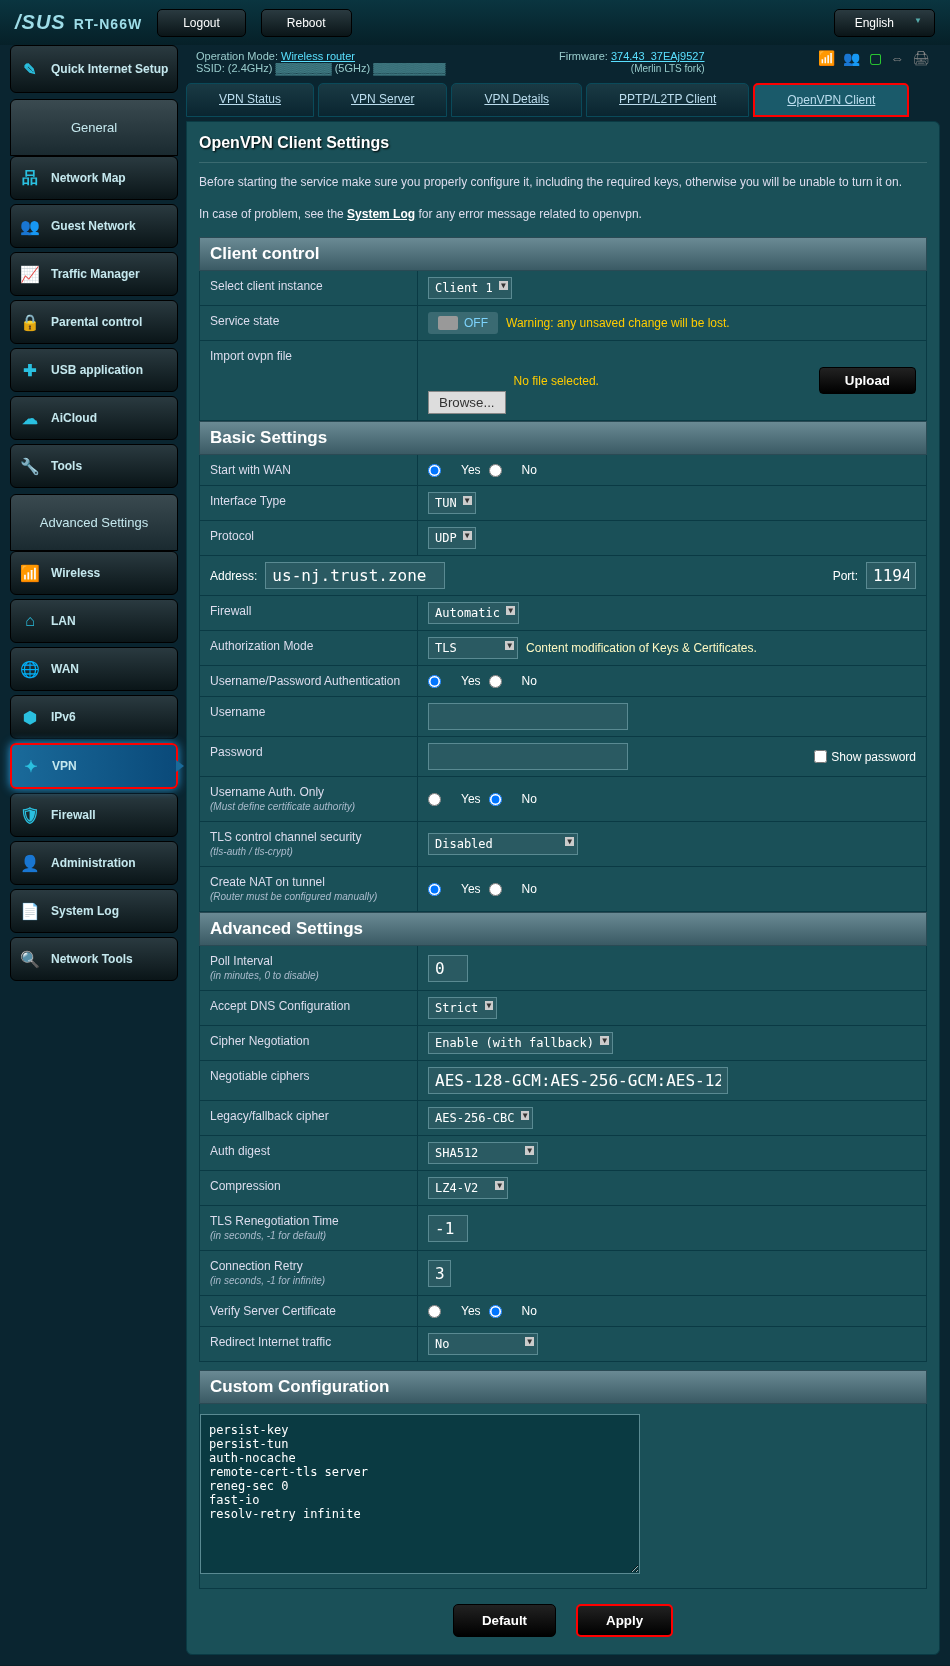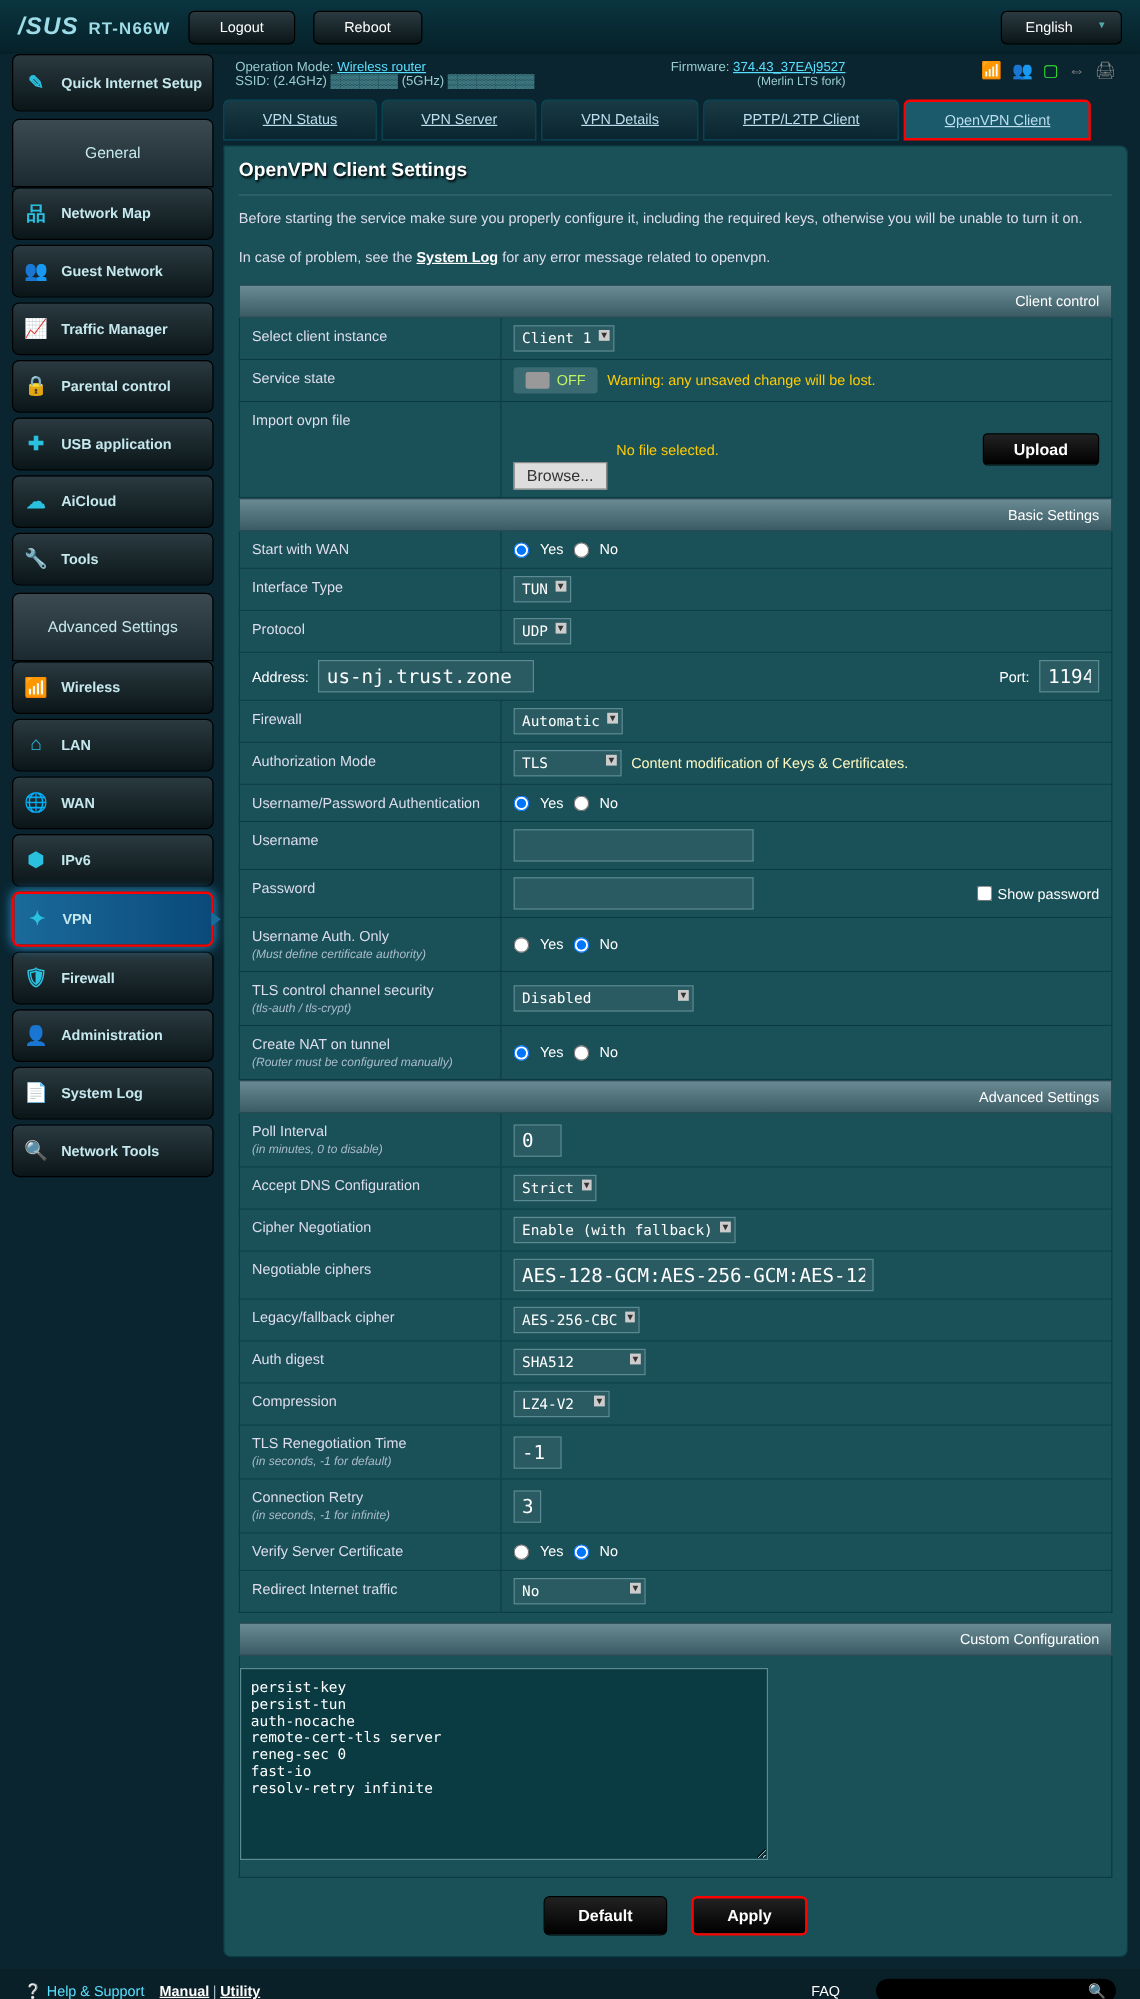--- a/index.html
+++ b/index.html
@@ -38,34 +38,34 @@
 .tab.active { background: #1a5a6a; }
 .tab.highlighted { border: 2px solid #ff0000; }
 
 
 .panel { background: #1a5058; border: 1px solid #0a3a44; border-radius: 0 6px 6px 6px; padding: 12px; }
 .panel-title { font-size: 16px; font-weight: bold; color: #fff; margin-bottom: 10px; text-shadow: 1px 1px 2px #000; border-bottom: 1px solid #3a6a70; padding-bottom: 10px; }
 .panel-desc { font-size: 12px; color: #dde; margin-bottom: 14px; line-height: 1.5; }
 .panel-desc a { color: #fff; text-decoration: underline; font-weight: bold; }
 
 
-.section-head { background: linear-gradient(to bottom, #6a8a94, #3a5a64); padding: 6px 10px; color: #fff; font-weight: normal; font-size: 12px; border: 1px solid #2a4a54; text-align: right; }
+.section-head { background: linear-gradient(to bottom, #6a8a94, #3a5a64); padding: 6px 10px; color: #fff; font-weight: bold; font-size: 17px; border: 1px solid #2a4a54; }
 
 
 .form-row { display: flex; border-bottom: 1px solid #0a3a44; border-left: 1px solid #0a3a44; border-right: 1px solid #0a3a44; }
 .form-label { width: 218px; padding: 8px 10px; background: #1a5058; color: #dde; font-size: 12px; border-right: 1px solid #0a3a44; flex-shrink: 0; }
 .form-label .sub { font-style: italic; font-size: 10px; color: #abc; }
 .form-control { flex: 1; padding: 6px 10px; background: #1a5058; display: flex; align-items: center; gap: 8px; flex-wrap: wrap; }
 
 
 .select-box { background: #2a5a62; border: 1px solid #5a8a92; color: #fff; padding: 3px 18px 3px 6px; font-family: monospace; font-size: 12px; position: relative; display: inline-block; }
 .select-box::after { content: '▼'; position: absolute; right: 3px; font-size: 8px; background: #ccc; color: #333; padding: 0 2px; }
 .input-box { background: #2a5a62; border: 1px solid #5a8a92; color: #fff; padding: 3px 6px; font-family: monospace; font-size: 16px; }
-.radio-lbl { color: #fff; display: inline-flex; align-items: center; gap: 9px; }
-.toggle { background: #3a6a72; padding: 4px 10px; border-radius: 3px; color: #bef264; display: inline-flex; align-items: center; gap: 6px; }
+.radio-lbl { color: #fff; display: inline-flex; align-items: center; gap: 20px; }
+.toggle { background: #3a6a72; padding: 4px 10px; border-radius: 3px; color: #7dd3fc; display: inline-flex; align-items: center; gap: 6px; }
 .toggle-knob { background: #999; width: 20px; height: 14px; border-radius: 2px; }
 .browse-btn { background: #ddd; color: #333; border: 1px solid #888; padding: 3px 10px; cursor: pointer; margin-top: 44px; }
 .upload-btn { background: linear-gradient(to bottom, #222, #000); color: #fff; border: 1px solid #000; padding: 5px 25px; border-radius: 4px; font-weight: bold; cursor: pointer; }
 .warn { color: #ffcc00; font-size: 12px; }
 .link-y { color: #fef9c3; }
 .checkbox-lbl { display: inline-flex; align-items: center; gap: 4px; color: #fff; }
 
 
 .config-area { margin: 10px auto; width: 440px; background: #0a3a42; border: 1px solid #5a8a92; padding: 8px; color: #fff; font-family: monospace; font-size: 12px; white-space: pre; min-height: 160px; resize: both; overflow: auto; }
 

